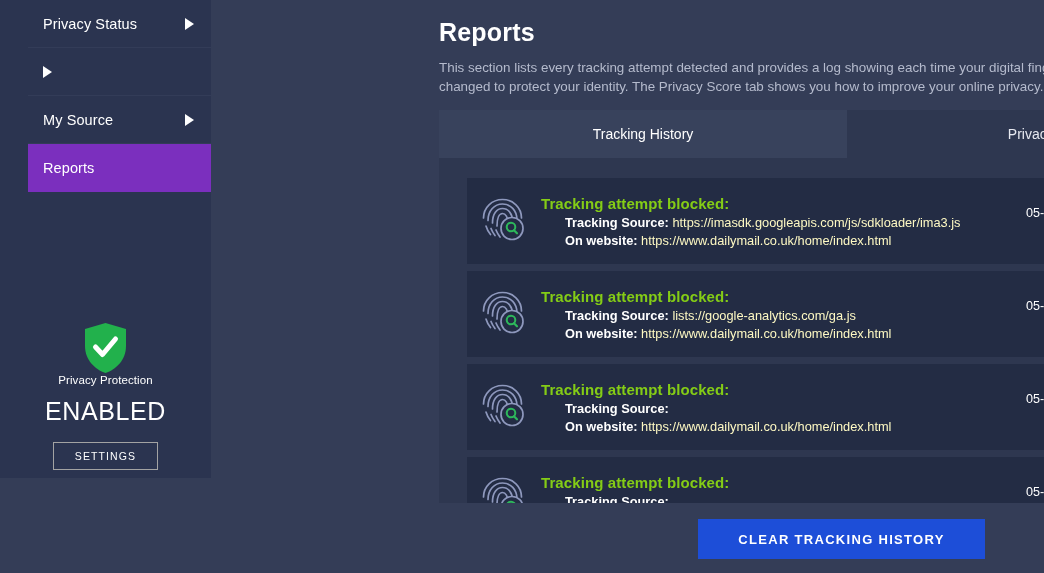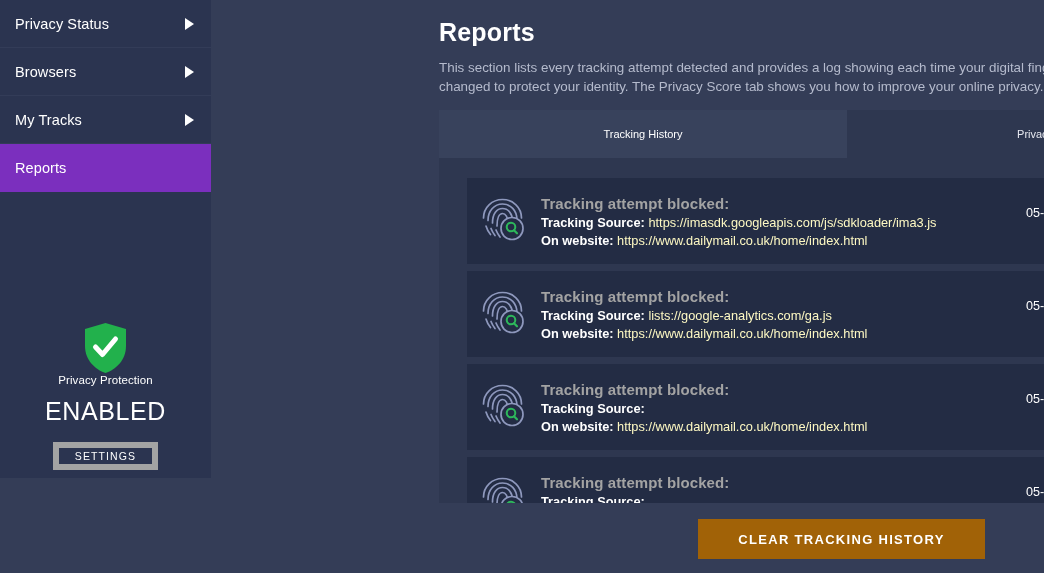--- a/index.html
+++ b/index.html
@@ -11,20 +11,21 @@
     -webkit-font-smoothing: antialiased;
   }
   #app { position: relative; width: 1044px; height: 573px; display: flex; }
 
   
   #sidebar {
     width: 211px; height: 478px;
     background: #2b3450;
     flex: 0 0 211px;
     position: relative;
+    padding-left: 28px;
   }
   .nav-item {
     height: 48px;
     display: flex;
     align-items: center;
     padding: 0 14px 0 15px;
     border-bottom: 1px solid #333c58;
     cursor: pointer;
     position: relative;
   }
@@ -60,21 +61,21 @@
     color: #ffffff;
     font-size: 25px;
     font-weight: 400;
     letter-spacing: 0.6px;
     line-height: 30px;
     margin-top: 10px;
   }
   #settings-button {
     margin: 16px auto 0;
     width: 105px; height: 28px;
-    border: 6px solid #a3a3a3;
+    border: 1px solid #a3a3a3;
     background: transparent;
     color: #ffffff;
     font-size: 10.5px;
     letter-spacing: 1.1px;
     font-family: "Liberation Sans", sans-serif;
     cursor: pointer;
     display: flex; align-items: center; justify-content: center;
   }
 
   
@@ -106,21 +107,21 @@
     position: absolute;
     left: 228px; top: 110px;
     width: 816px; height: 48px;
     display: flex;
     background: #2e3750;
   }
   .tab {
     flex: 1;
     display: flex; align-items: center; justify-content: center;
     color: #e7e9f0;
-    font-size: 11px;
+    font-size: 14px;
     cursor: pointer;
     background: #2e3750;
   }
   .tab.active { background: #38425c; color: #ffffff; }
 
   
   #list-panel {
     position: absolute;
     left: 228px; top: 158px;
     width: 803px; height: 345px;
@@ -145,50 +146,50 @@
   }
   .entry-icon {
     width: 74px;
     flex: 0 0 74px;
     display: flex;
     justify-content: center;
     padding-top: 4px;
   }
   .entry-body { flex: 1; padding-top: 1px; }
   .entry-title {
-    color: #a3a3a3;
+    color: #84cc16;
     font-size: 15px;
     font-weight: 700;
     line-height: 21px;
     letter-spacing: 0.1px;
   }
   .entry-line {
     font-size: 12.8px;
     line-height: 17.5px;
     color: #ffffff;
     white-space: nowrap;
   }
-  .entry-line .lbl { color: #ffffff; font-weight: 700; }
+  .entry-line .lbl { color: #ffffff; font-weight: 700; margin-left: 24px; }
   .entry-line .url { color: #fef9c3; font-weight: 400; }
   .entry-time {
     color: #ffffff;
     font-size: 12.6px;
     width: 210px;
     flex: 0 0 210px;
     text-align: left;
     padding-left: 28px;
     padding-top: 14px;
   }
 
   
   #clear-button {
     position: absolute;
     left: 487px; top: 519px;
     width: 287px; height: 40px;
-    background: #a16207;
+    background: #1d4ed8;
     color: #ffffff;
     border: none;
     font-family: "Liberation Sans", sans-serif;
     font-size: 13px;
     font-weight: 700;
     letter-spacing: 1.3px;
     cursor: pointer;
     display: flex; align-items: center; justify-content: center;
   }
 </style>
@@ -198,26 +199,25 @@
 <div id="app">
 
   <div id="sidebar">
 
     <div class="nav-item">
       <span class="nav-label">Privacy Status</span>
       <span class="nav-arrow"></span>
     </div>
 
     <div class="nav-item">
-      <span class="nav-label">Browsers</span>
       <span class="nav-arrow"></span>
     </div>
 
     <div class="nav-item">
-      <span class="nav-label">My Tracks</span>
+      <span class="nav-label">My Source</span>
       <span class="nav-arrow"></span>
     </div>
 
     <div class="nav-item active">
       <span class="nav-label">Reports</span>
     </div>
 
     <div id="status-block">
       <div id="shield-wrap">
         <svg width="45" height="52" viewBox="0 0 45 52">

